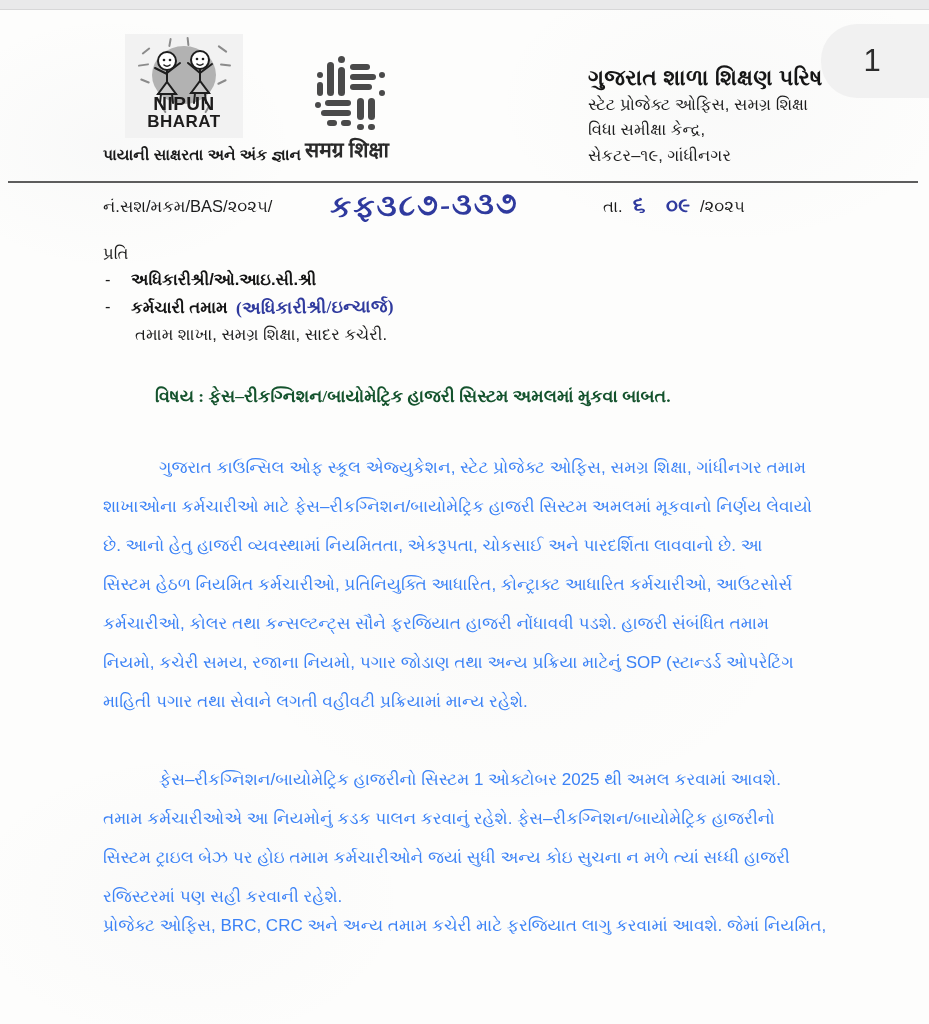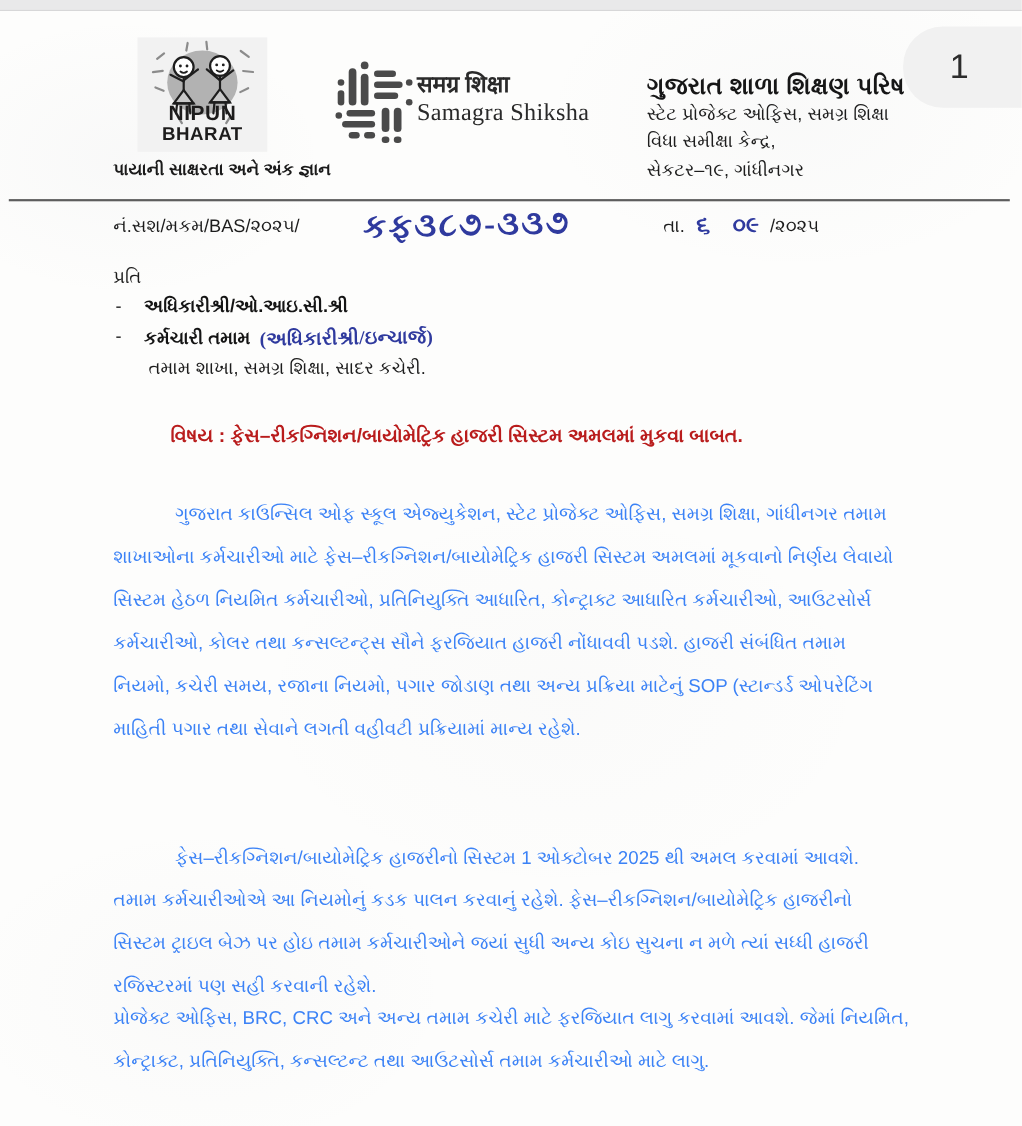--- a/index.html
+++ b/index.html
@@ -116,22 +116,23 @@
     font-weight: bold;
     color: #1a1a1a;
     white-space: nowrap;
   }
 
   .samagra-block {
     position: absolute;
     left: 305px;
     top: 34px;
     display: flex;
-    align-items: center;
-    gap: 0;
+    align-items: flex-end;
+    gap: 12px;
+    flex-direction: column;
   }
   .samagra-mark {
     width: 74px;
     height: 72px;
     position: relative;
   }
   .samagra-mark i {
     position: absolute;
     background: #4a4a4a;
     border-radius: 6px;
@@ -254,21 +255,21 @@
   }
 
   
   .recipients {
     position: absolute;
     left: 103px;
     top: 240px;
     width: 760px;
   }
   .rcpt-to {
-    font-family: Liberation Mono, monospace;
+    font-family: Liberation Sans, sans-serif;
     font-size: 16.5px;
     color: #1c1c1c;
     line-height: 1.6;
   }
   .rcpt-item {
     position: relative;
     font-family: "Liberation Sans", sans-serif;
     font-size: 16.5px;
     font-weight: bold;
     color: #141414;
@@ -299,24 +300,24 @@
     color: #1c1c1c;
     line-height: 1.65;
     margin-left: 32px;
   }
 
   
   .subject {
     position: absolute;
     left: 155px;
     top: 386px;
-    font-family: Liberation Sans, sans-serif;
+    font-family: Liberation Serif, serif;
     font-size: 17.5px;
     font-weight: bold;
-    color: #b91c1c;
+    color: #14532d;
     white-space: nowrap;
   }
 
   
   .body-block {
     position: absolute;
     left: 103px;
     width: 822px;
     font-family: "Liberation Sans", sans-serif;
     font-size: 17px;
@@ -432,21 +433,20 @@
         <i style="left:6px;  top:56px; width:30px; height:6px;"></i>
         <i style="left:12px; top:66px; width:10px; height:6px;"></i>
         <i style="left:26px; top:66px; width:10px; height:6px;"></i>
         <i style="left:42px; top:44px; width:7px;  height:22px;"></i>
         <i style="left:53px; top:44px; width:7px;  height:22px;"></i>
         <i style="left:42px; top:70px; width:7px;  height:6px;"></i>
         <i style="left:53px; top:70px; width:7px;  height:6px;"></i>
       </div>
       <div class="samagra-text">
         <div class="sa-hi">समग्र शिक्षा</div>
-        <div class="sa-en">Samagra Shiksha</div>
       </div>
     </div>
 
     <div class="authority-block">
       <div class="authority-title">ગુજરાત શાળા શિક્ષણ પરિષ</div>
       <div class="authority-line">સ્ટેટ પ્રોજેક્ટ ઓફિસ,  સમગ્ર શિક્ષા</div>
       <div class="authority-line">વિધા સમીક્ષા કેન્દ્ર,</div>
       <div class="authority-line">સેકટર–૧૯, ગાંધીનગર</div>
     </div>
   </div>
@@ -477,35 +477,35 @@
     </div>
 
     <div class="rcpt-footer">તમામ શાખા, સમગ્ર શિક્ષા, સાદર કચેરી.</div>
   </div>
 
   <div class="subject">વિષય : ફેસ–રીકગ્નિશન/બાયોમેટ્રિક હાજરી સિસ્ટમ અમલમાં મુકવા બાબત.</div>
 
   <div class="body-block" id="para1">
     <div class="body-line indent">ગુજરાત કાઉન્સિલ ઓફ સ્કૂલ એજ્યુકેશન, સ્ટેટ પ્રોજેક્ટ ઓફિસ, સમગ્ર શિક્ષા, ગાંધીનગર તમામ</div>
     <div class="body-line">શાખાઓના કર્મચારીઓ માટે ફેસ–રીકગ્નિશન/બાયોમેટ્રિક હાજરી સિસ્ટમ અમલમાં મૂકવાનો નિર્ણય લેવાયો</div>
+    <div class="body-line">છે. આનો હેતુ હાજરી વ્યવસ્થામાં નિયમિતતા, એકરૂપતા, ચોકસાઈ અને પારદર્શિતા લાવવાનો છે. આ</div>
     <div class="body-line">સિસ્ટમ હેઠળ નિયમિત કર્મચારીઓ, પ્રતિનિયુક્તિ આધારિત, કોન્ટ્રાક્ટ આધારિત કર્મચારીઓ, આઉટસોર્સ</div>
     <div class="body-line">કર્મચારીઓ, કોલર તથા કન્સલ્ટન્ટ્સ સૌને ફરજિયાત હાજરી નોંધાવવી પડશે. હાજરી સંબંધિત તમામ</div>
     <div class="body-line">નિયમો, કચેરી સમય, રજાના નિયમો, પગાર જોડાણ તથા અન્ય પ્રક્રિયા માટેનું SOP (સ્ટાન્ડર્ડ ઓપરેટિંગ</div>
     <div class="body-line">માહિતી પગાર તથા સેવાને લગતી વહીવટી પ્રક્રિયામાં માન્ય રહેશે.</div>
   </div>
 
   <div class="body-block" id="para2">
     <div class="body-line indent">ફેસ–રીકગ્નિશન/બાયોમેટ્રિક હાજરીનો સિસ્ટમ 1 ઓક્ટોબર 2025 થી અમલ કરવામાં આવશે.</div>
     <div class="body-line">તમામ કર્મચારીઓએ આ નિયમોનું કડક પાલન કરવાનું રહેશે. ફેસ–રીકગ્નિશન/બાયોમેટ્રિક હાજરીનો</div>
     <div class="body-line">સિસ્ટમ ટ્રાઇલ બેઝ પર હોઇ તમામ કર્મચારીઓને જયાં સુધી અન્ય કોઇ સુચના ન મળે ત્યાં સધ્ધી હાજરી</div>
     <div class="body-line">રજિસ્ટરમાં પણ સહી કરવાની રહેશે.</div>
   </div>
 
   <div class="body-block" id="para3">
     <div class="body-line">પ્રોજેક્ટ ઓફિસ, BRC, CRC અને અન્ય તમામ કચેરી માટે ફરજિયાત લાગુ કરવામાં આવશે. જેમાં નિયમિત,</div>
-    <div class="body-line">કોન્ટ્રાક્ટ, પ્રતિનિયુક્તિ, કન્સલ્ટન્ટ તથા આઉટસોર્સ તમામ કર્મચારીઓ માટે લાગુ.</div>
   </div>
 
   <div class="page-badge">
     <span>1</span>
   </div>
 
 </div>
 
 </body></html>

